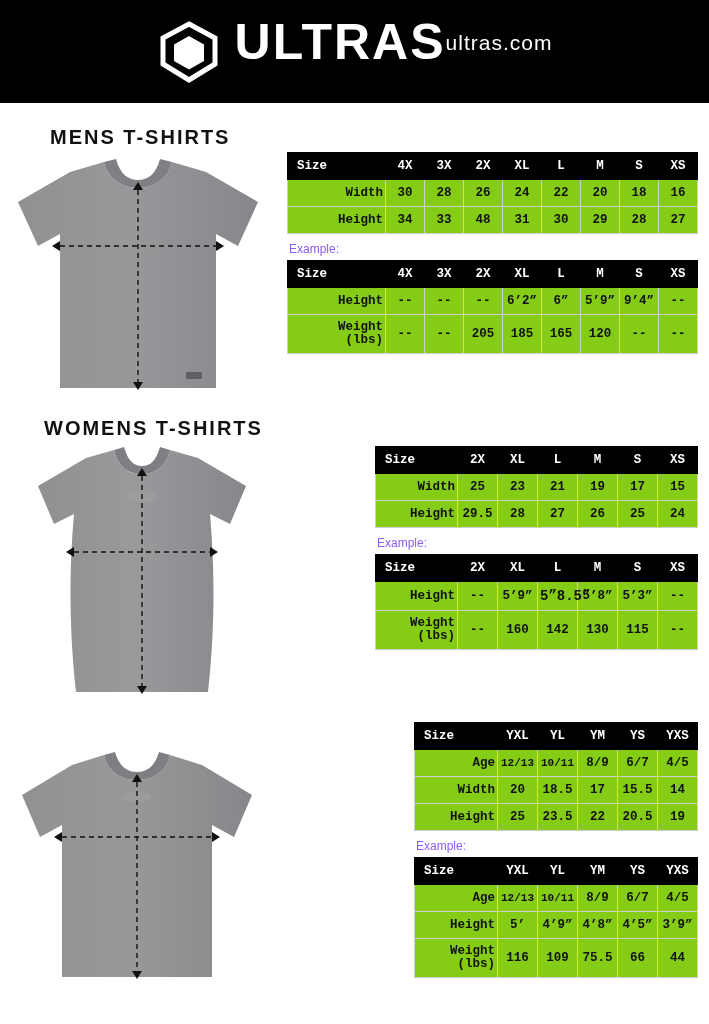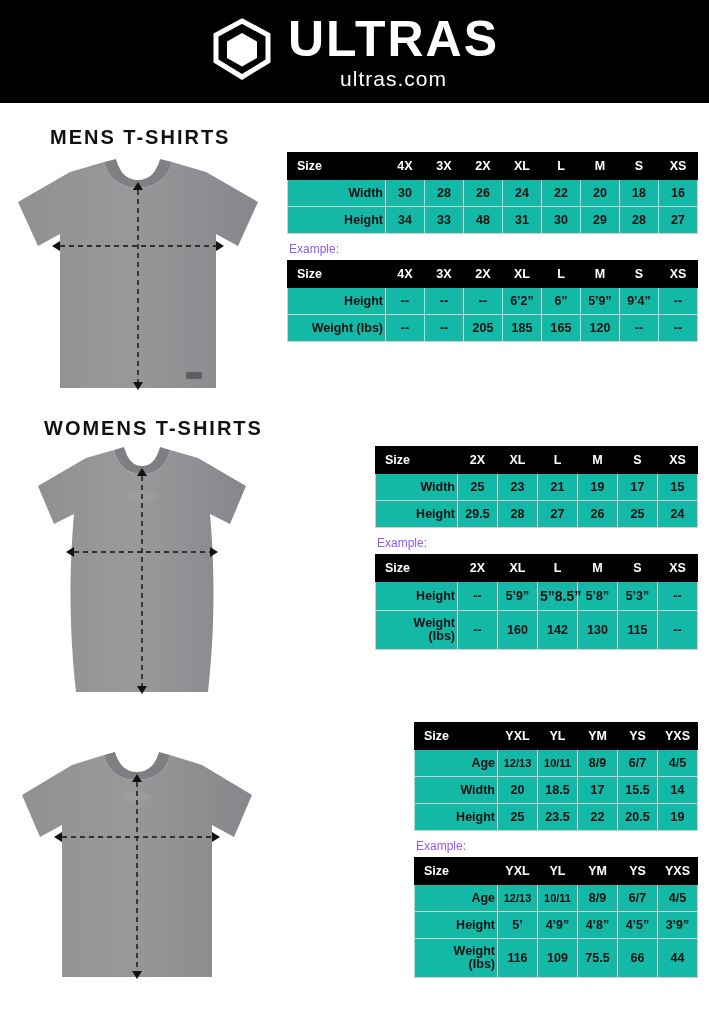--- a/index.html
+++ b/index.html
@@ -16,21 +16,21 @@
   .header {
     position: relative;
     height: 103px;
     background: #000;
     display: flex;
     align-items: center;
     justify-content: center;
   }
   .brand-wrap { display: flex; align-items: flex-start; }
   .logo-mark { margin-right: 14px; margin-top: 4px; }
-  .brand-text { display: flex; flex-direction: column; align-items: center; }
+  .brand-text { display: flex; flex-direction: row; align-items: center; }
   .brand-name {
     color: #fff;
     font-size: 50px;
     font-weight: bold;
     letter-spacing: 2px;
     line-height: 52px;
   }
   .brand-url {
     color: #fff;
     font-size: 21px;
@@ -44,22 +44,23 @@
     font-size: 20px;
     font-weight: bold;
     letter-spacing: 2px;
     color: #111;
   }
 
   
   table.sz {
     border-collapse: collapse;
     font-size: 12.5px;
-    background: #14b8a6;
+    background: #84cc16;
     table-layout: fixed;
+    font-family: Liberation Mono, monospace;
   }
   table.sz th, table.sz td {
     border: 1px solid #cfcfcf;
     text-align: center;
     padding: 6px 2px;
     color: #111;
     font-weight: bold;
     height: 27px;
   }
   table.sz thead th {

